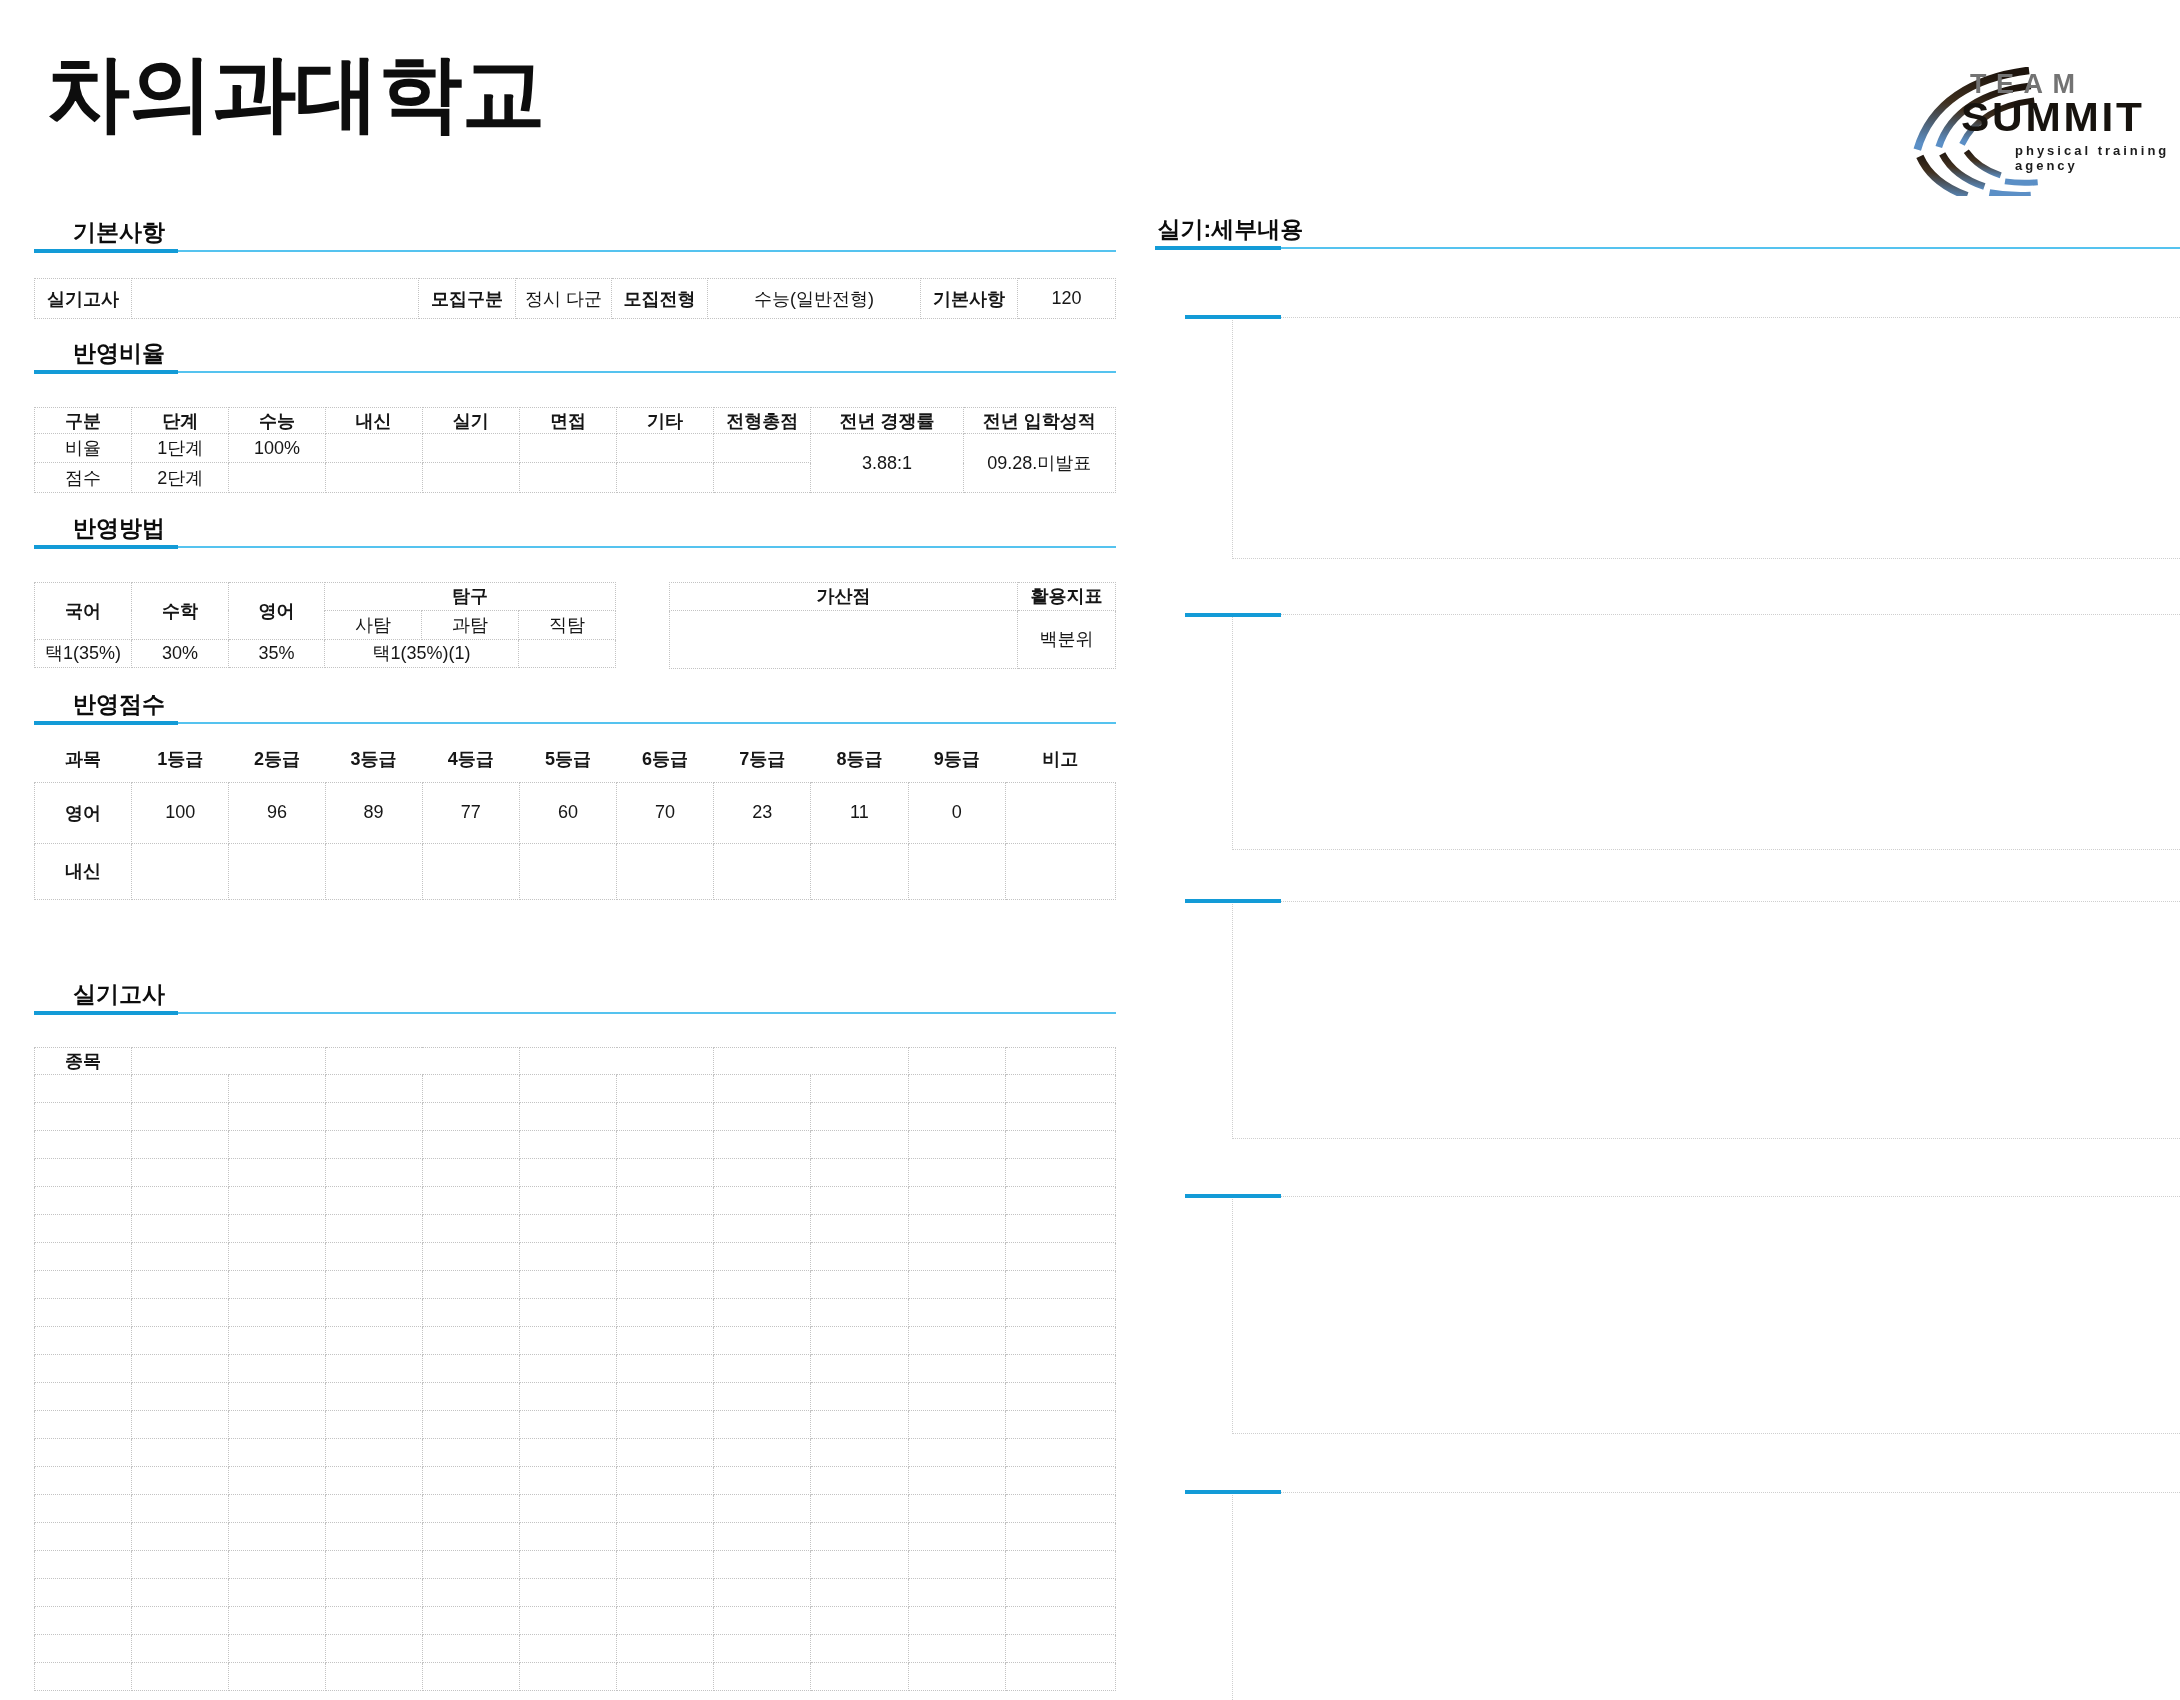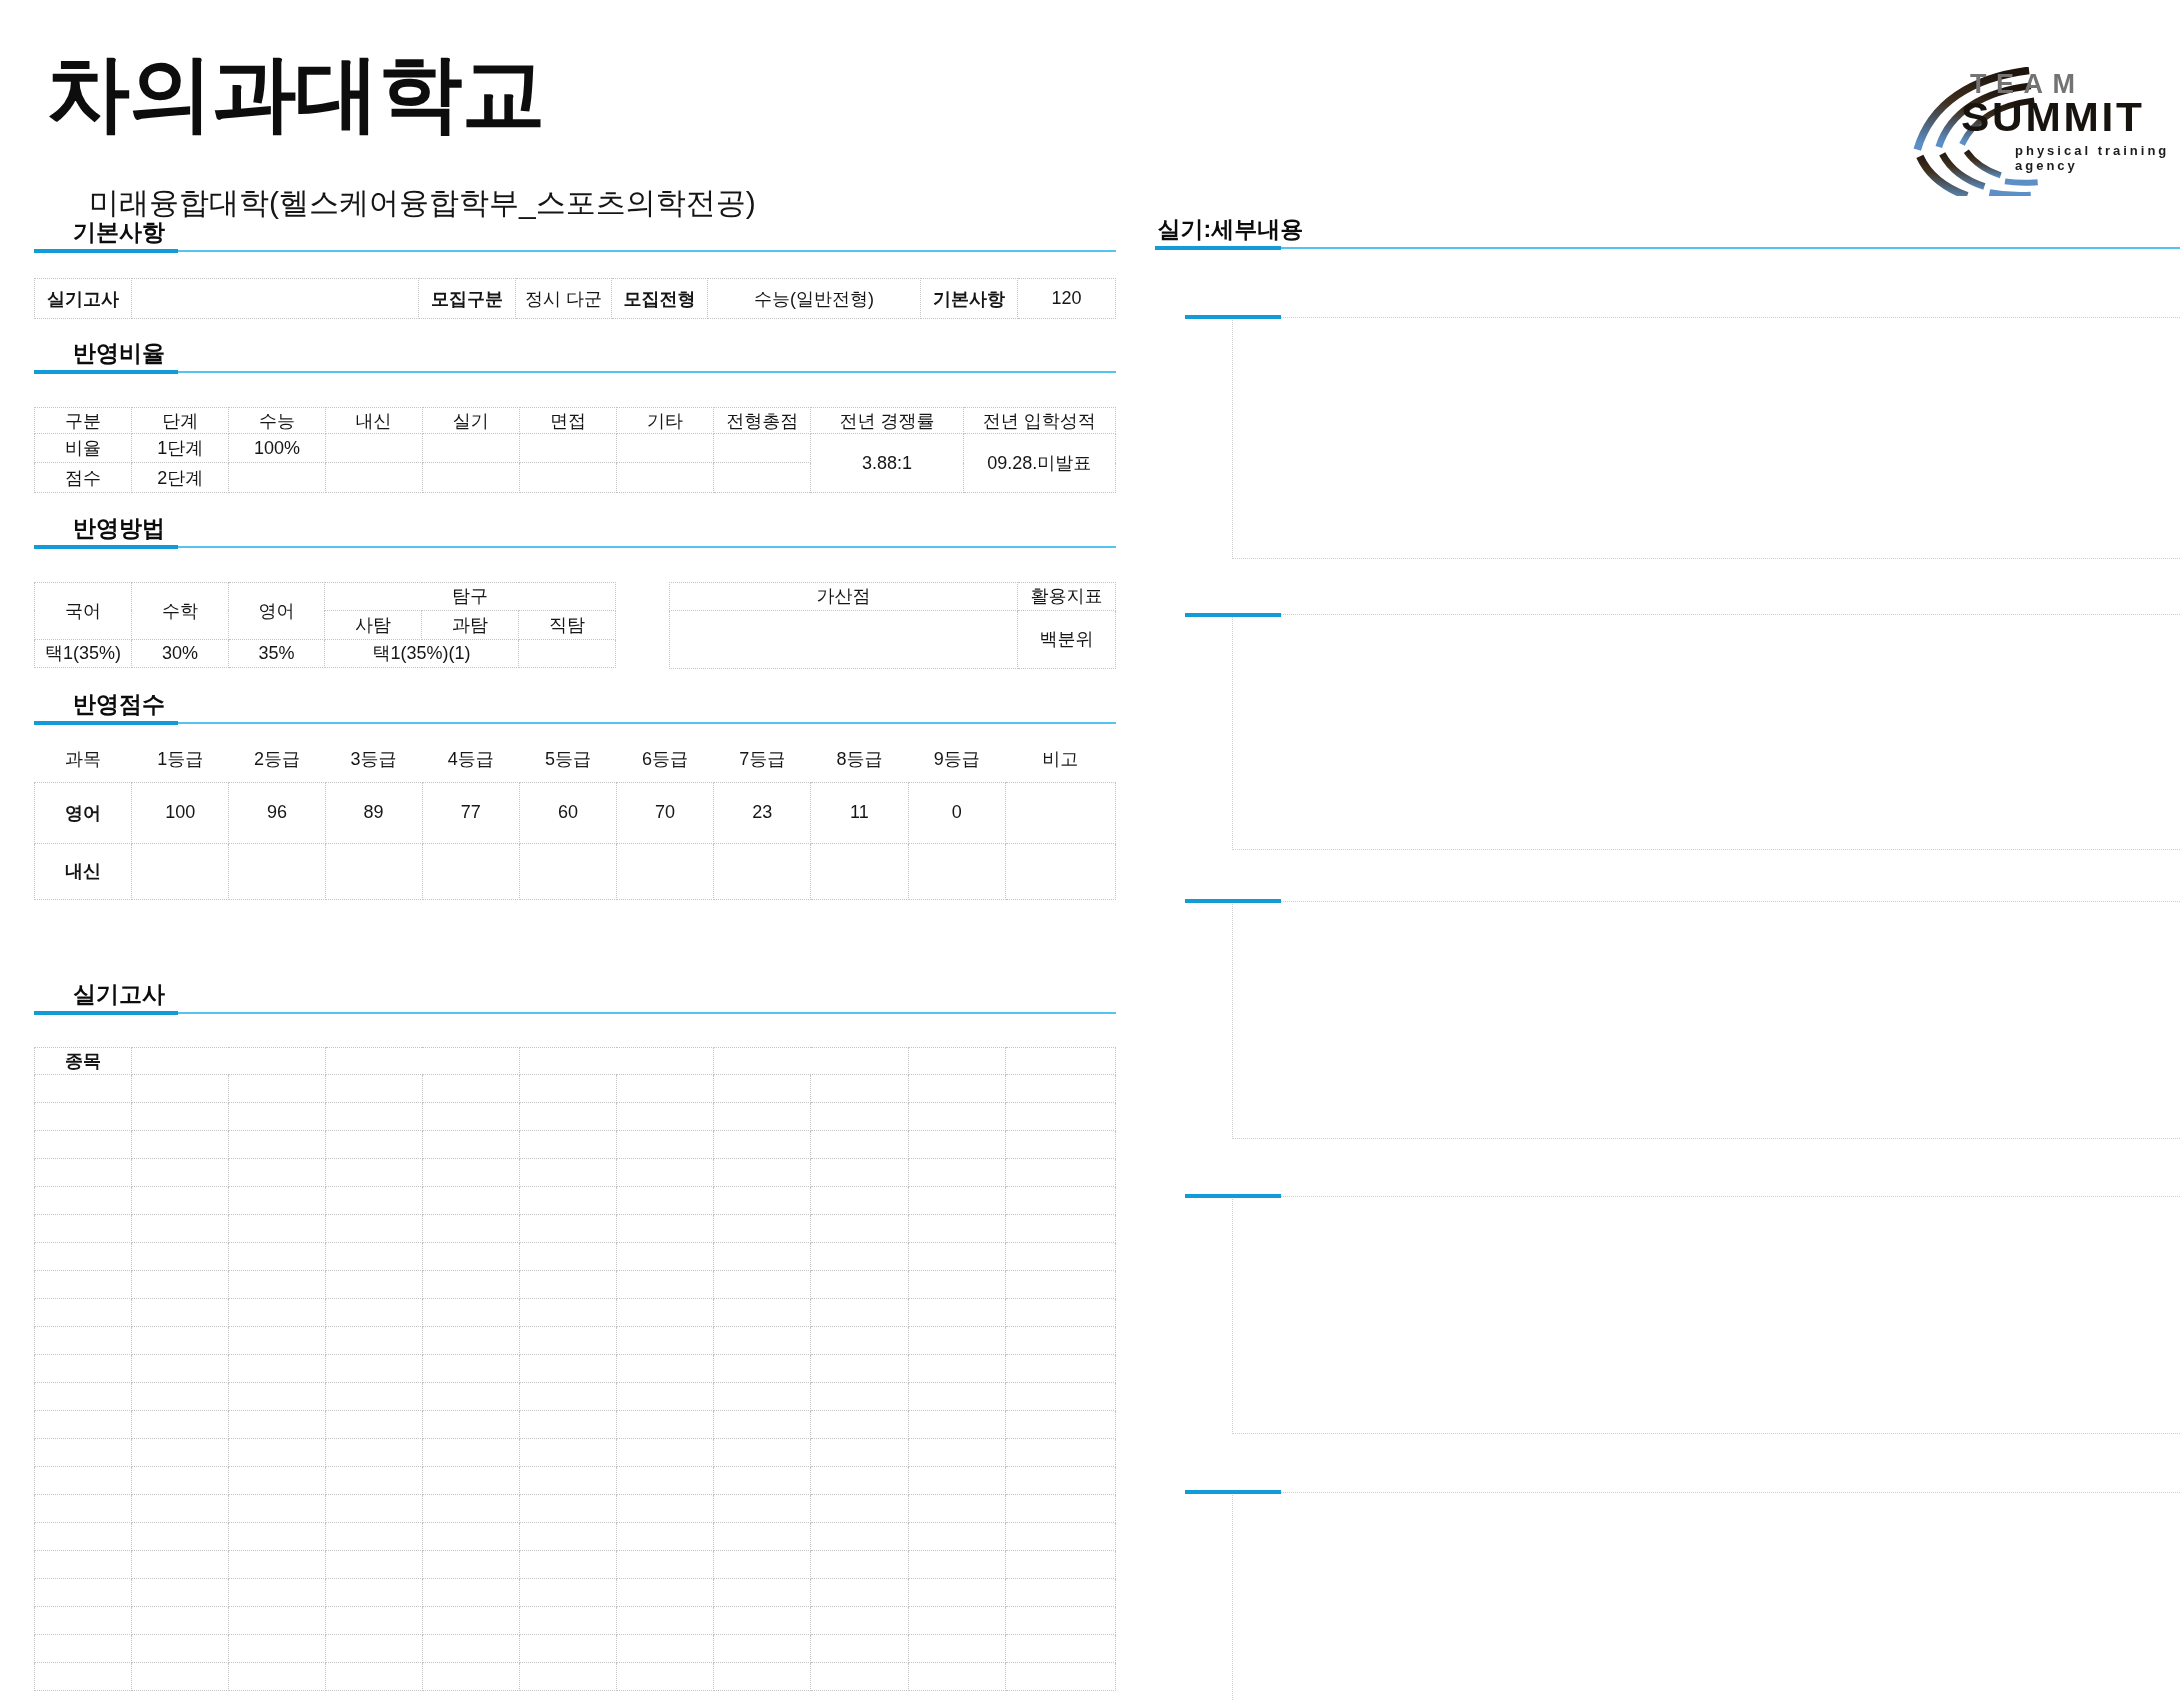--- a/index.html
+++ b/index.html
@@ -26,35 +26,34 @@
   .sec.right .sec-title{margin-left:2.6px;}
   .rule{display:flex;align-items:center;}
   .rule-dark{height:4.3px;background:#139bd7;}
   .rule-light{height:2.6px;background:#55c3ef;flex:1;}
 
   
   table{border-collapse:collapse;table-layout:fixed;position:absolute;}
   td,th{border:0.9px dotted #c3c3c3;font-size:18px;font-weight:normal;text-align:center;
         vertical-align:middle;padding:0;overflow:hidden;white-space:nowrap;color:#161616;}
   .b{font-weight:bold;}
-  th{font-weight:normal;}
+  th{font-weight:bold;}
   thead.noborder th{border:none;}
 
   
   .detail-bar{position:absolute;left:1185px;width:96px;height:4.3px;background:#139bd7;}
   .detail-box{position:absolute;left:1232px;width:947px;border:0.9px dotted #cfcfcf;border-right:none;background:#fff;}
   .detail-box.cut{border-bottom:none;}
 </style>
 </head>
 <body>
 
 <div class="page">
 
   <h1 class="doc-title">차의과대학교</h1>
-  <div class="doc-subtitle">미래융합대학(헬스케어융합학부_스포츠의학전공)</div>
 
   <div class="logo">
     <svg class="logo-swoosh" width="181" height="129" viewBox="0 0 210 150">
       <defs>
         <linearGradient id="sw" x1="0.6" y1="0" x2="0.4" y2="1">
           <stop offset="0" stop-color="#1d140d"></stop>
           <stop offset="0.45" stop-color="#40301f"></stop>
           <stop offset="1" stop-color="#5b8fc6"></stop>
         </linearGradient>
       </defs>

